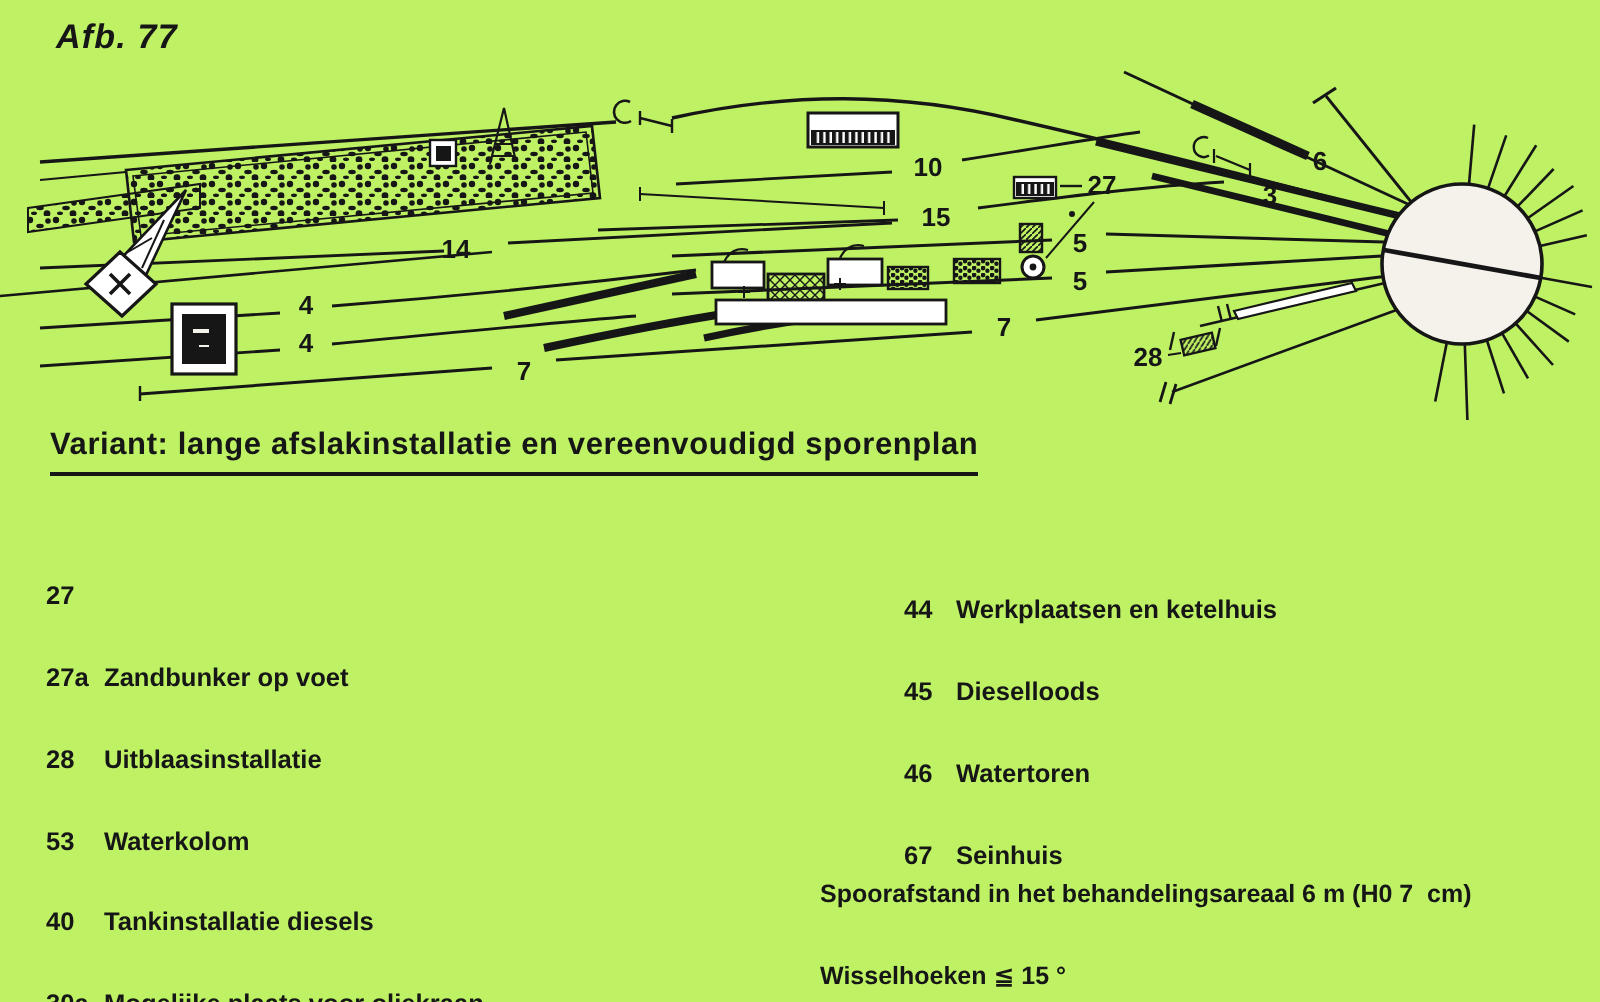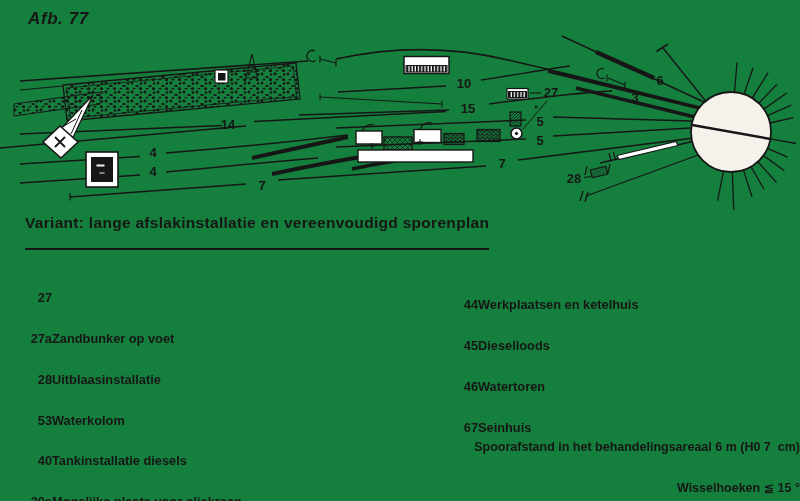--- a/index.html
+++ b/index.html
@@ -1,33 +1,32 @@
 <!DOCTYPE html>
 <html><head>
 <meta charset="utf-8">
 <style>
   html,body{margin:0;padding:0;background:#888;}
   .page{
     position:relative;width:800px;height:501px;overflow:hidden;
-    background:#15803d;color:#161616;
+    background:#bef264;color:#161616;
     font-family:"Liberation Sans", "DejaVu Sans", sans-serif;
-    text-align:right;
   }
   .fig{
     position:absolute;left:28px;top:9px;
     font:italic 700 17px "Liberation Sans","DejaVu Sans",sans-serif;
     letter-spacing:.6px;
   }
   svg{position:absolute;left:0;top:0;}
   svg line,svg path,svg polygon,svg rect,svg circle{stroke:#161616;}
   .tl{font:600 13px "Liberation Sans","DejaVu Sans",sans-serif;fill:#161616;stroke:none;}
   .title{
     position:absolute;left:25px;top:214px;
     font-size:15.5px;font-weight:700;letter-spacing:.3px;
-    border-bottom:2.5px solid #161616;padding-bottom:16px;
+    border-bottom:2.5px solid #161616;padding-bottom:4px;
   }
   .leg{position:absolute;font-size:12.8px;font-weight:700;line-height:13.6px;white-space:pre;}
   .leg-left{left:23px;top:264px;}
   .leg-right{left:412px;top:271px;}
   .leg .row{display:flex;}
   .leg-left .num{width:29px;flex:none;}
   .leg-right .num{width:26px;flex:none;margin-left:40px;}
   .notes{
     position:absolute;left:410px;top:413px;width:390px;
     font-size:12.5px;font-weight:700;line-height:13.8px;white-space:pre;

